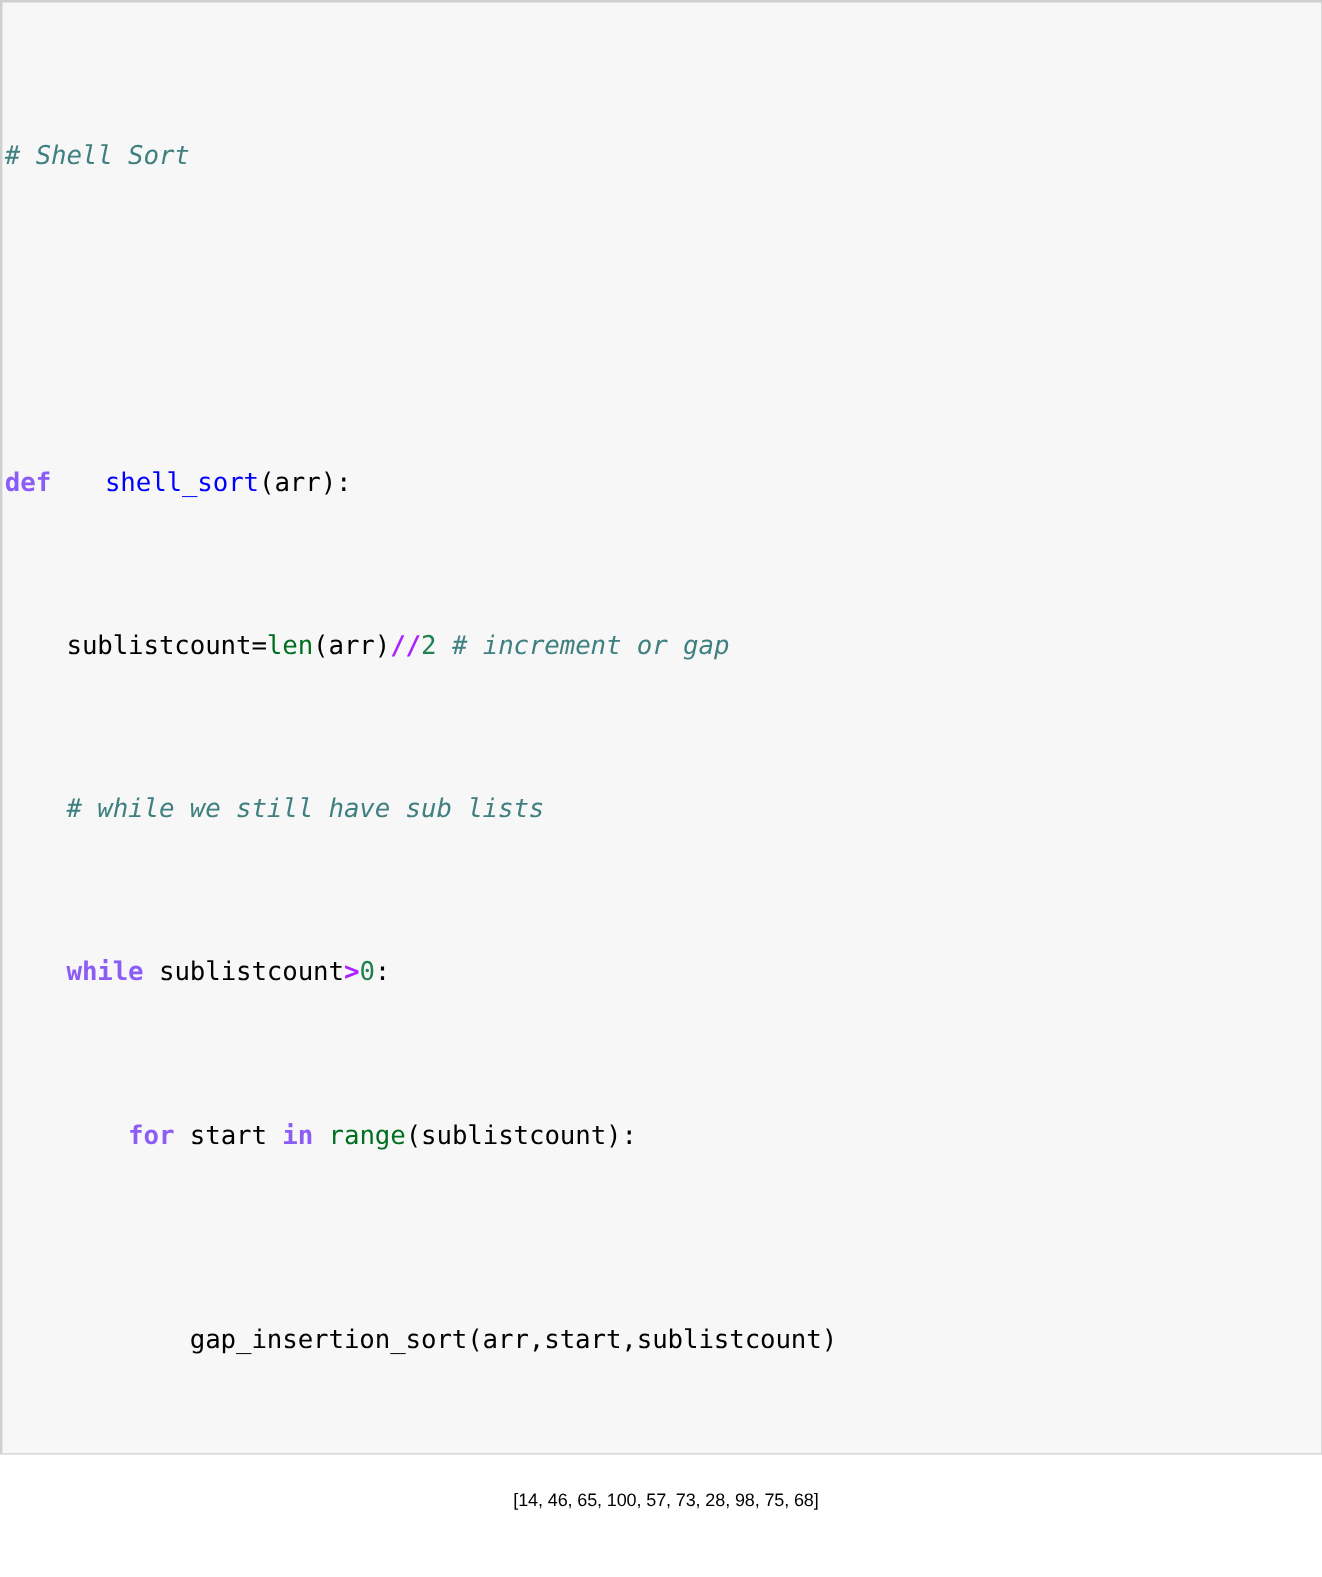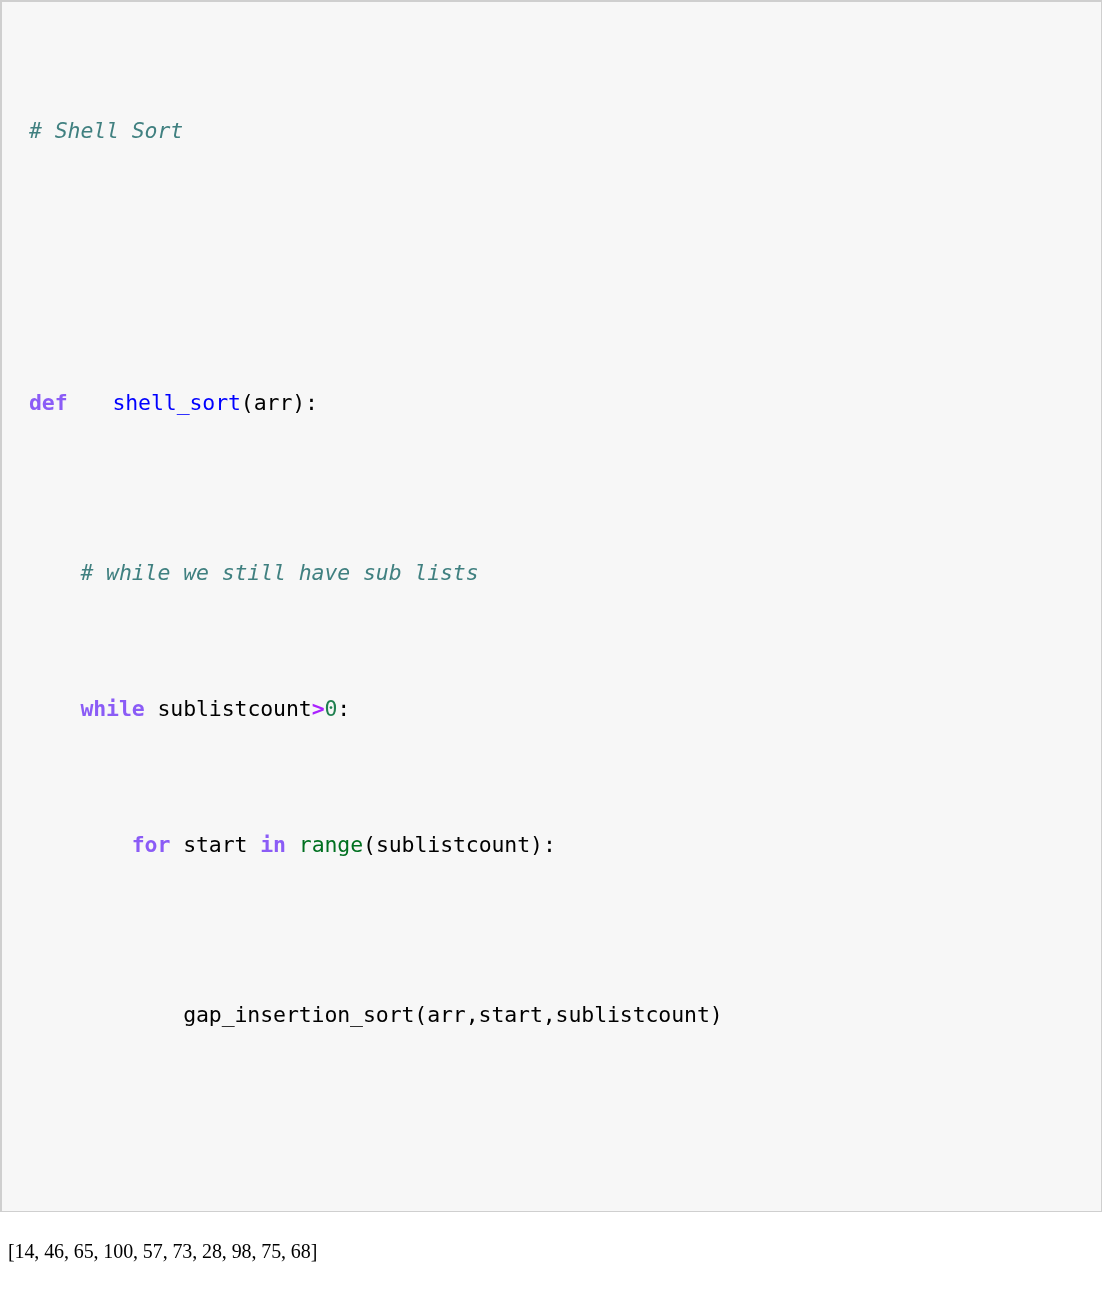--- a/index.html
+++ b/index.html
@@ -22,21 +22,21 @@
   }
 
   
   .code-cell {
     position: relative;
     background: #f7f7f7;
     border: 1px solid #cfcfcf;
     border-top-width: 2px;
     border-left-width: 2px;
     box-sizing: border-box;
-    padding: 10px 0 26px 27px;
+    padding: 10px 0 26px 2px;
     height: 1212px;
     overflow: hidden;
   }
 
   .code-area {
     font-family: "DejaVu Sans Mono", "Liberation Mono", monospace;
     font-size: 21.5px;
     line-height: 34px;
     white-space: pre;
     color: #000000;
@@ -55,42 +55,44 @@
   .mi { color: #208050; }                       
   .n  { color: #000000; }                       
   .p  { color: #000000; }
 
   
   .output-area {
     padding: 22px 0 0 8px;
     background: #ffffff;
   }
   .out-line {
-    font-family: Liberation Serif, serif;
-    font-size: 20px;
+    font-family: Liberation Sans, sans-serif;
+    font-size: 15px;
     line-height: 34px;
     color: #000000;
     white-space: pre;
     letter-spacing: -0.1px;
+    text-align: center;
   }
 </style>
 </head>
 <body>
 
 <div id="notebook">
 
   <div class="code-cell">
     <div class="code-area">
 
       <div class="line"><span class="c"># Shell Sort</span></div>
 
       <div class="blank"></div>
 
       <div class="line"><span class="k">def</span> <span class="nf">shell_sort</span><span class="p">(arr):</span></div>
 
+      <div class="line">    <span class="n">sublistcount=</span><span class="nb">len</span><span class="p">(arr)</span><span class="op">//</span><span class="mi">2</span> <span class="c"># increment or gap</span></div>
 
       <div class="line">    <span class="c"># while we still have sub lists</span></div>
 
       <div class="line">    <span class="k">while</span> <span class="n">sublistcount</span><span class="op">&gt;</span><span class="mi">0</span><span class="p">:</span></div>
 
       <div class="line">        <span class="k">for</span> <span class="n">start</span> <span class="k">in</span> <span class="nb">range</span><span class="p">(sublistcount):</span></div>
 
 
       <div class="line">            <span class="n">gap_insertion_sort(arr,start,sublistcount)</span></div>
 

